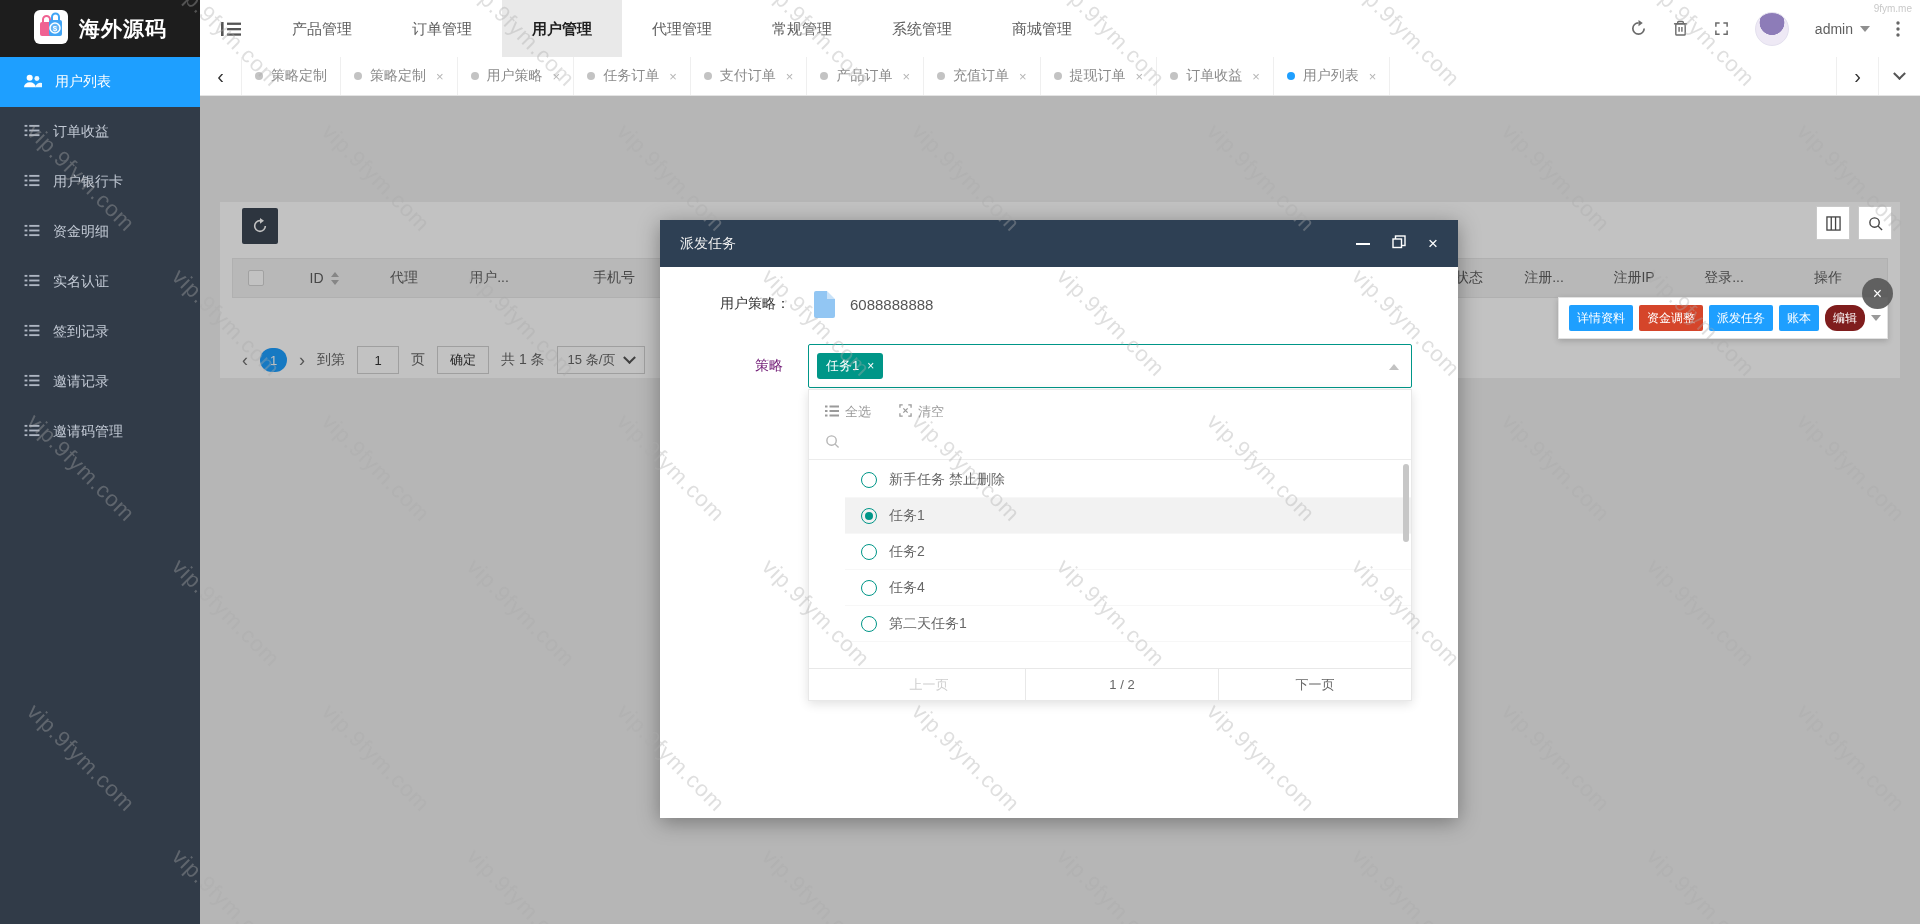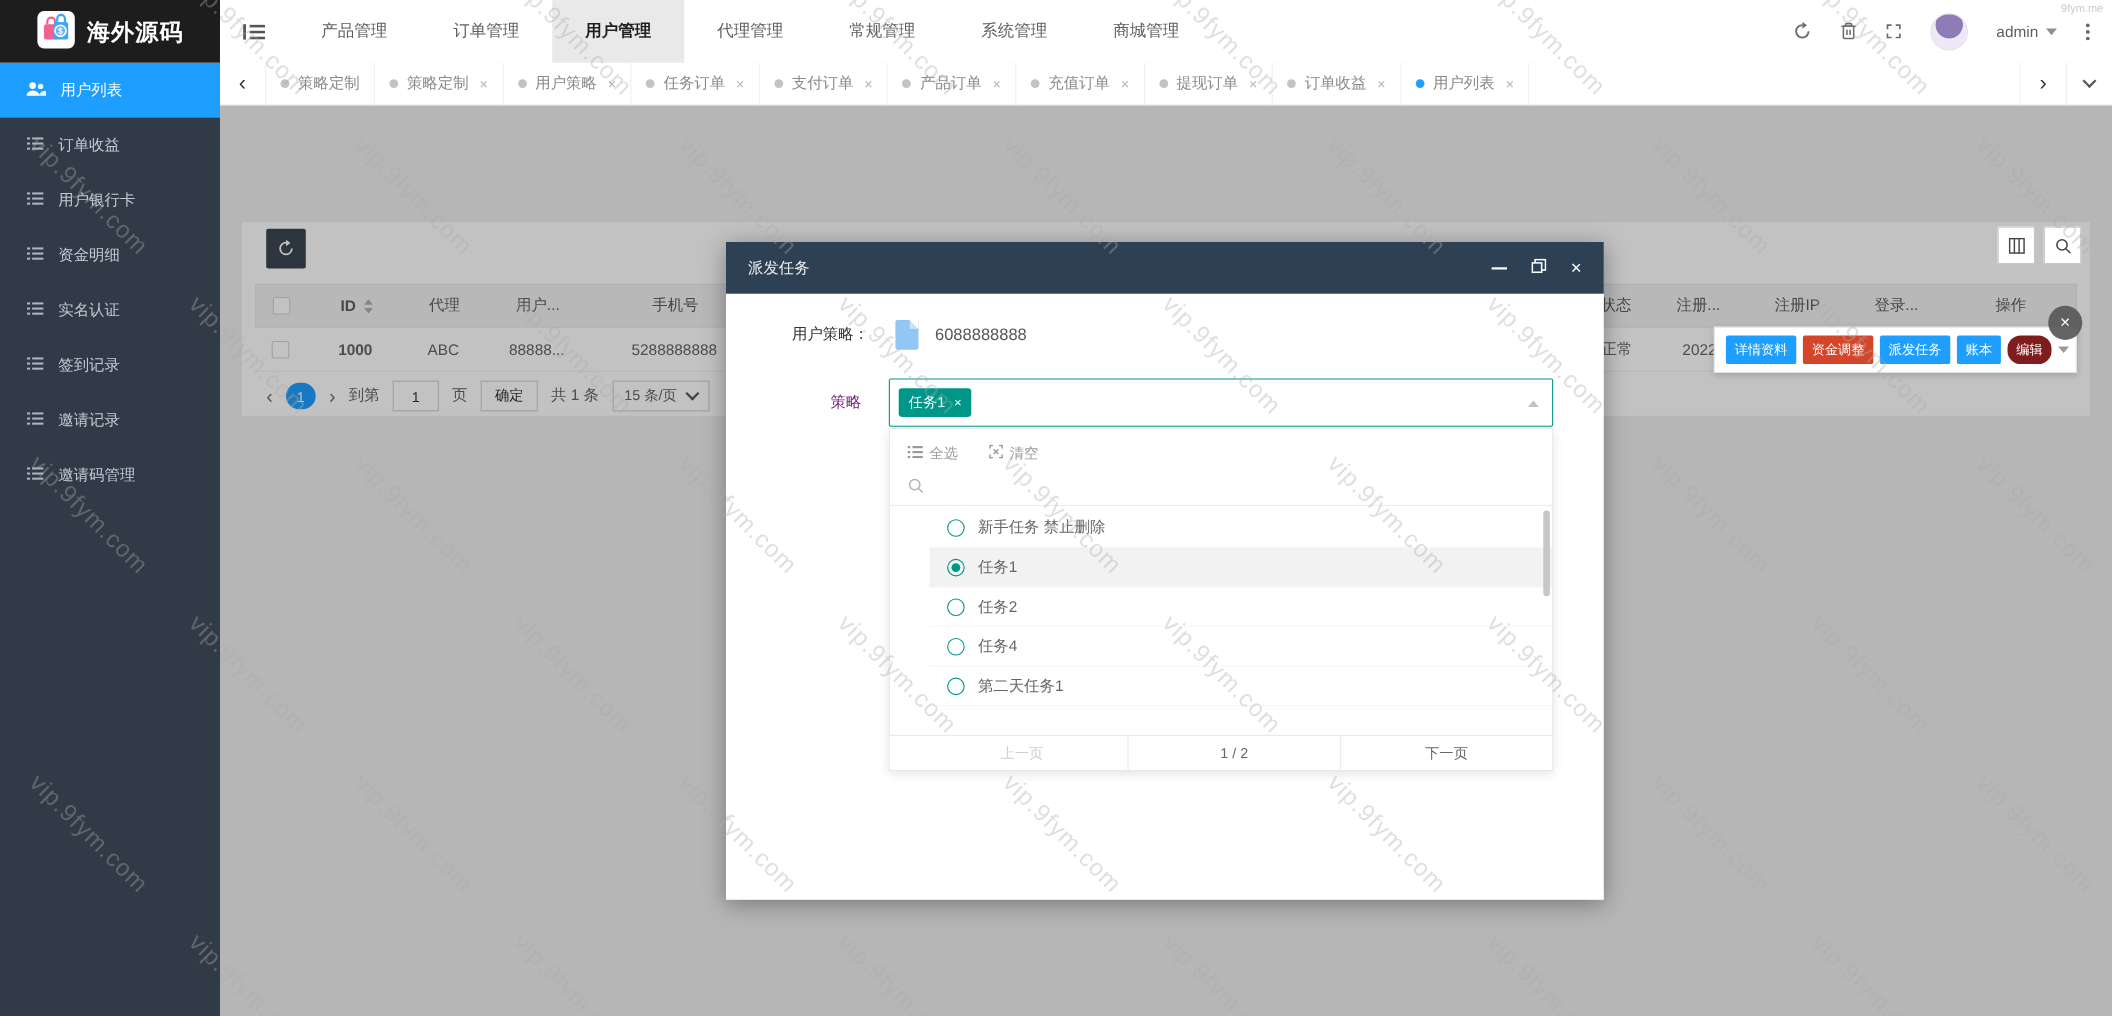--- a/index.html
+++ b/index.html
@@ -40,21 +40,21 @@
   
   .main { position:absolute; left:200px; top:96px; right:0; bottom:0; background:#efefef; z-index:1; }
   .balance-card { position:absolute; left:20px; top:20px; right:20px; height:48px; background:#fff; border-left:5px solid #009688; display:flex; align-items:center; padding-left:16px; color:#4a4a4a; }
 
   .table-card { position:absolute; left:20px; top:106px; right:20px; height:176px; background:#fff; }
   .refresh-btn { position:absolute; top:6px; left:22px; width:36px; height:36px; background:#3c4653; border-radius:2px; display:flex; align-items:center; justify-content:center; cursor:pointer; }
 
   .thead { position:absolute; top:56px; left:12px; right:12px; height:40px; background:#f2f2f2; border:1px solid #e8e8e8; display:flex; align-items:center; color:#5e5e5e; }
   .trow  { position:absolute; top:96px; left:12px; right:12px; height:40px; background:#fff; border-bottom:1px solid #f0f0f0; display:flex; align-items:center; color:#666; }
   .col-check { width:46px; display:flex; justify-content:center; }
-  .col-id { width:90px; text-align:center; display:flex; align-items:center; justify-content:center;font-weight:bold; }
+  .col-id { width:90px; text-align:center; display:flex; align-items:center; justify-content:center; }
   .col-agent { width:70px; text-align:center; }
   .col-user { width:100px; text-align:center; }
   .col-phone { width:150px; text-align:center; }
   .col-sp { flex:1; }
   .col-status { width:60px; text-align:center; }
   .col-reg { width:90px; text-align:center; }
   .col-ip { width:90px; text-align:center; }
   .col-login { width:90px; text-align:center; }
   .col-ops { width:118px; text-align:center; }
   .checkbox { width:16px; height:16px; border:1px solid #d4d4d4; border-radius:2px; background:#fff; cursor:pointer; }
@@ -371,35 +371,20 @@
         <div class="col-user">用户...</div>
         <div class="col-phone">手机号</div>
         <div class="col-sp"></div>
         <div class="col-status">状态</div>
         <div class="col-reg">注册...</div>
         <div class="col-ip">注册IP</div>
         <div class="col-login">登录...</div>
         <div class="col-ops">操作</div>
       </div>
 
-      <div class="trow">
-        <div class="col-check">
-            <span class="checkbox"></span>
-          </div>
-        <div class="col-id">1000</div>
-        <div class="col-agent">ABC</div>
-        <div class="col-user">88888...</div>
-        <div class="col-phone">5288888888</div>
-        <div class="col-sp"></div>
-        <div class="col-status">正常</div>
-        <div class="col-reg">2022</div>
-        <div class="col-ip"></div>
-        <div class="col-login"></div>
-        <div class="col-ops"></div>
-      </div>
 
       <div class="tpager">
         <span class="pg-arrow">‹</span>
         <span class="pg-cur">1</span>
         <span class="pg-arrow">›</span>
         <span>到第</span>
         <input class="pg-input" value="1" style="">
         <span>页</span>
         <button class="pg-confirm">确定</button>
         <span>共 1 条</span>

